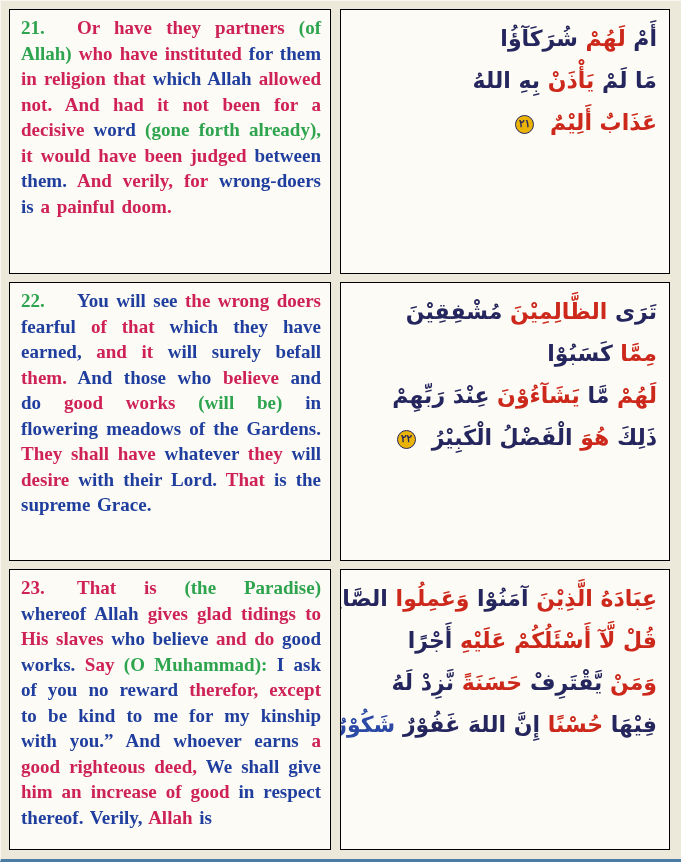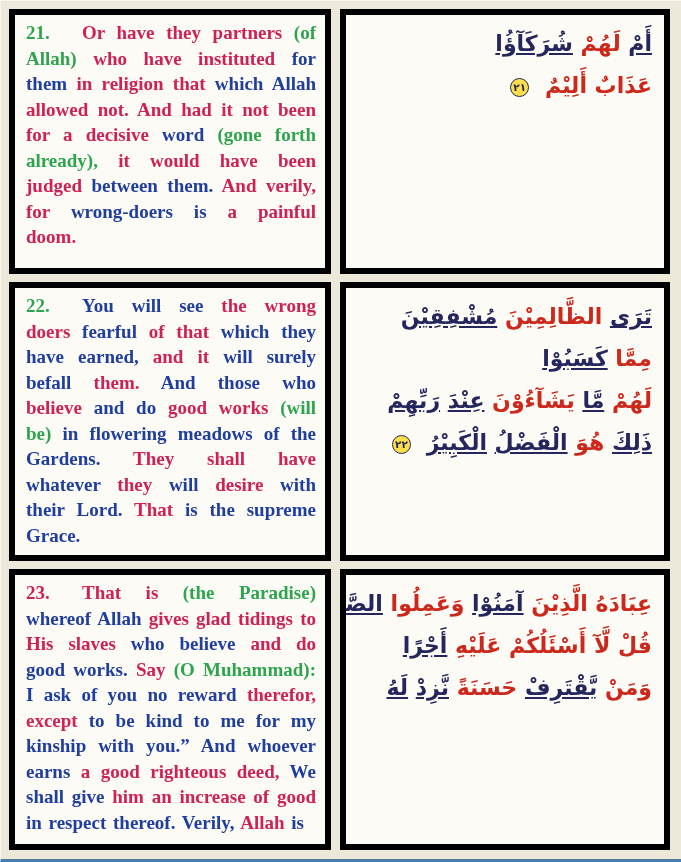--- a/index.html
+++ b/index.html
@@ -22,21 +22,21 @@
   .grid{
     display:grid;
     grid-template-columns:322px 330px;
     grid-template-rows:265px 279px 281px;
     column-gap:9px;
     row-gap:8px;
   }
   .cell{
     box-sizing:border-box;
     background:#FCFBF5;
-    border:6px solid #000000;
+    border:1px solid #000000;
     overflow:hidden;
   }
   .en-cell{
     padding:5px 9px 0 11px;
   }
   .en-text{
     margin:0;
     font-weight:bold;
     font-size:19px;
     line-height:25.5px;
@@ -57,61 +57,64 @@
   .ar-line{
     height:42px;
     line-height:42px;
     white-space:nowrap;
     font-family:"DejaVu Sans", sans-serif;
     font-size:22px;
     font-weight:bold;
     color:#26265E;
   }
   .a-red{color:#CC281B;}
-  .a-ink{color:#26265E;text-decoration:underline;}
+  .a-ink{color:#26265E;}
   .a-navy{color:#2B49A5;}
   .ayah-marker{
     display:inline-flex;
     align-items:center;
     justify-content:center;
     box-sizing:border-box;
     width:19px;height:19px;
     border:1.5px solid #26265E;
     border-radius:50%;
     font-size:10.5px;
     line-height:1;
     color:#26265E;
     vertical-align:middle;
     margin:0 8px;
-    background:#fde047;
+    background:#eab308;
+    font-family:Liberation Serif, serif;
   }
 </style>
 </head>
 <body>
 
 <div class="sheet">
   <div class="grid">
       <div class="cell en-cell">
         <p class="en-text"><span class="vnum c-green">21.</span><span class="c-red">Or have they partners</span> <span class="c-green">(of Allah)</span> <span class="c-red">who have instituted</span> <span class="c-blue">for them</span> <span class="c-red">in religion that</span> <span class="c-blue">which Allah</span> <span class="c-red">allowed not. And had it not been for a decisive</span> <span class="c-blue">word</span> <span class="c-green">(gone forth already),</span> <span class="c-red">it would have been judged</span> <span class="c-blue">between them.</span> <span class="c-red">And verily, for</span> <span class="c-blue">wrong-doers is</span> <span class="c-red">a painful doom.</span> </p>
       </div>
       <div class="cell ar-cell">
         <div class="ar-line"><span class="a-ink">أَمْ</span> <span class="a-red">لَهُمْ</span> <span class="a-ink">شُرَكَآؤُا</span> </div>
+        <div class="ar-line"><span class="a-ink">مَا</span> <span class="a-ink">لَمْ</span> <span class="a-red">يَأْذَنْ</span> <span class="a-ink">بِهِ</span> <span class="a-ink">اللهُ</span> </div>
         <div class="ar-line"><span class="a-red">عَذَابٌ</span> <span class="a-red">أَلِيْمٌ</span> <span class="ayah-marker">٢١</span></div>
       </div>
       <div class="cell en-cell">
         <p class="en-text"><span class="vnum c-green">22.</span><span class="c-blue">You will see</span> <span class="c-red">the wrong doers</span> <span class="c-blue">fearful</span> <span class="c-red">of that</span> <span class="c-blue">which they have earned,</span> <span class="c-red">and it</span> <span class="c-blue">will surely befall</span> <span class="c-red">them.</span> <span class="c-blue">And those who</span> <span class="c-red">believe</span> <span class="c-blue">and do</span> <span class="c-red">good works</span> <span class="c-green">(will be)</span> <span class="c-blue">in flowering meadows of the Gardens.</span> <span class="c-red">They shall have</span> <span class="c-blue">whatever</span> <span class="c-red">they</span> <span class="c-blue">will</span> <span class="c-red">desire</span> <span class="c-blue">with their Lord.</span> <span class="c-red">That</span> <span class="c-blue">is the supreme Grace.</span> </p>
       </div>
       <div class="cell ar-cell">
         <div class="ar-line"><span class="a-ink">تَرَى</span> <span class="a-red">الظَّالِمِيْنَ</span> <span class="a-ink">مُشْفِقِيْنَ</span> </div>
         <div class="ar-line"><span class="a-red">مِمَّا</span> <span class="a-ink">كَسَبُوْا</span> </div>
         <div class="ar-line"><span class="a-red">لَهُمْ</span> <span class="a-ink">مَّا</span> <span class="a-red">يَشَآءُوْنَ</span> <span class="a-ink">عِنْدَ</span> <span class="a-ink">رَبِّهِمْ</span> </div>
         <div class="ar-line"><span class="a-ink">ذَلِكَ</span> <span class="a-red">هُوَ</span> <span class="a-ink">الْفَضْلُ</span> <span class="a-ink">الْكَبِيْرُ</span> <span class="ayah-marker">٢٢</span></div>
       </div>
       <div class="cell en-cell">
         <p class="en-text"><span class="vnum c-red">23.</span><span class="c-red">That is</span> <span class="c-green">(the Paradise)</span> <span class="c-blue">whereof Allah</span> <span class="c-red">gives glad tidings to His slaves</span> <span class="c-blue">who believe</span> <span class="c-red">and do</span> <span class="c-blue">good works.</span> <span class="c-red">Say</span> <span class="c-green">(O Muhammad):</span> <span class="c-blue">I ask of you no reward</span> <span class="c-red">therefor, except</span> <span class="c-blue">to be kind to me for my kinship with you.” And whoever earns</span> <span class="c-red">a good righteous deed,</span> <span class="c-blue">We shall give</span> <span class="c-red">him an increase of good</span> <span class="c-blue">in respect thereof. Verily,</span> <span class="c-red">Allah</span> <span class="c-blue">is</span> </p>
       </div>
       <div class="cell ar-cell">
         <div class="ar-line"><span class="a-red">عِبَادَهُ</span> <span class="a-red">الَّذِيْنَ</span> <span class="a-ink">آمَنُوْا</span> <span class="a-red">وَعَمِلُوا</span> <span class="a-ink">الصَّالِحَاتِ</span> </div>
         <div class="ar-line"><span class="a-red">قُلْ</span> <span class="a-red">لَّآ</span> <span class="a-red">أَسْئَلُكُمْ</span> <span class="a-red">عَلَيْهِ</span> <span class="a-ink">أَجْرًا</span> </div>
         <div class="ar-line"><span class="a-red">وَمَنْ</span> <span class="a-ink">يَّقْتَرِفْ</span> <span class="a-red">حَسَنَةً</span> <span class="a-ink">نَّزِدْ</span> <span class="a-ink">لَهُ</span> </div>
+        <div class="ar-line"><span class="a-ink">فِيْهَا</span> <span class="a-red">حُسْنًا</span> <span class="a-ink">إِنَّ</span> <span class="a-ink">اللهَ</span> <span class="a-ink">غَفُوْرٌ</span> <span class="a-navy">شَكُوْرٌ</span> </div>
       </div>
     </div>
 </div>
 
 </body></html>

